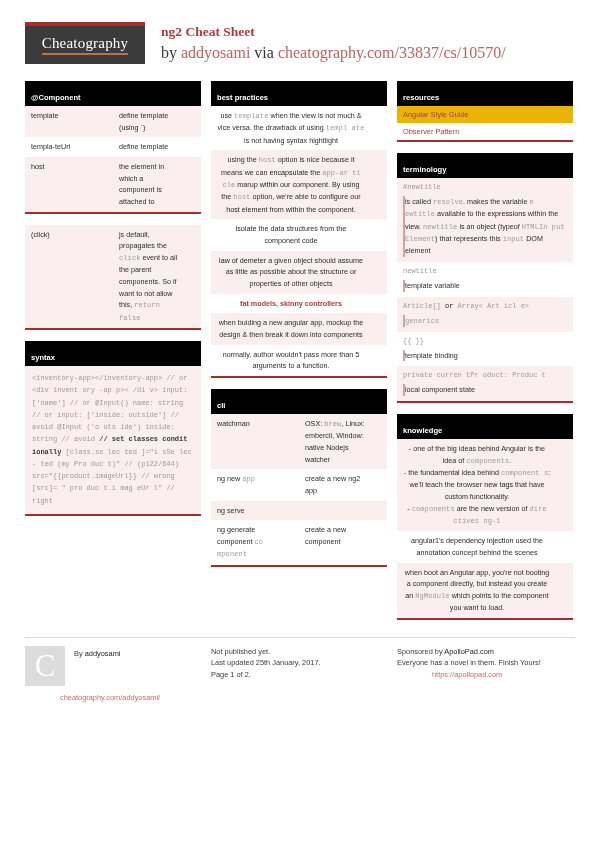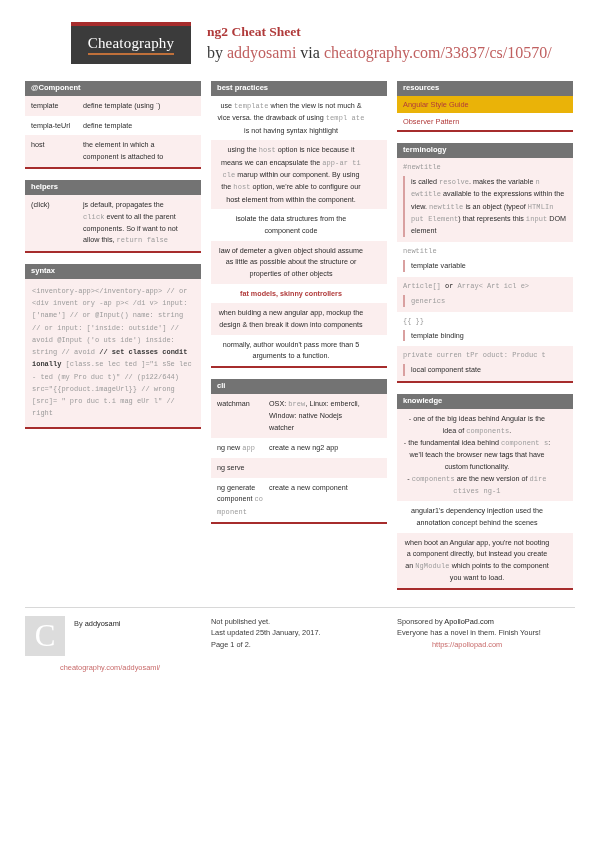--- a/index.html
+++ b/index.html
@@ -5,21 +5,21 @@
   * { box-sizing: border-box; }
   html, body {
     margin: 0; padding: 0;
     width: 600px; height: 849px;
     background: #ffffff;
     font-family: "Liberation Sans", sans-serif;
   }
   .page { position: relative; width: 600px; height: 849px; padding: 0; }
 
   
-  .header { display: flex; align-items: flex-start; padding: 22px 25px 0 25px; margin-left: 46px; }
+  .header { display: flex; align-items: flex-start; padding: 22px 25px 0 25px; }
   .logo-box {
     width: 120px; height: 42px;
     background: #3b3b3b;
     border-top: 4px solid #a62c2c;
     display: flex; align-items: center; justify-content: center;
     flex: none;
   }
   .logo-text {
     color: #ffffff;
     font-family: "Liberation Serif", serif;
@@ -52,35 +52,36 @@
     display: flex;
     gap: 10px;
     padding: 17px 25px 0 25px;
     align-items: flex-start;
   }
   .col { width: 176px; flex: none; }
 
   
   .block { margin-bottom: 11px; border-bottom: 2px solid #a62c2c; }
   .block-title {
-    background: #737373;
+    background: #000000;
     color: #ffffff;
     font-size: 7.6px;
     font-weight: bold;
-    padding: 2px 6px 4px 6px;
+    padding: 12px 6px 4px 6px;
     line-height: 1.2;
   }
   .rows { }
   .row {
     display: flex;
     font-size: 7.2px;
     line-height: 1.62;
     color: #2c2c2c;
     padding: 4px 22px 4px 6px;
     background: #ffffff;
+    gap: 36px;
   }
   .row.alt { background: #fbeeee; }
   .row .k { width: 52px; flex: none; padding-right: 5px; }
   .row .v { flex: 1; }
   .row.full { display: block; text-align: center; }
 
   
   .mono {
     font-family: "Liberation Mono", monospace;
     color: #9b9b9b;
@@ -107,21 +108,20 @@
   .termrow.white { background: #ffffff; }
   .term-key {
     font-family: "Liberation Mono", monospace;
     font-size: 7px;
     color: #9b9b9b;
     line-height: 1.7;
   }
   .term-def {
     border-left: 2px solid #d9a0a0;
     margin-top: 2px;
-    padding-left: 6px;
     font-size: 7.2px;
     line-height: 1.62;
     color: #2c2c2c;
   }
 
   
   .linkrow {
     padding: 4px 6px;
     font-size: 7.4px;
     background: #eab308;
@@ -187,21 +187,20 @@
             <div class="v">define template</div>
           </div>
           <div class="row alt">
             <div class="k">host</div>
             <div class="v">the element in which a component is attached to</div>
           </div>
         </div>
       </div>
 
       <div class="block">
-        <div class="block-title">helpers</div>
         <div class="rows">
           <div class="row alt">
             <div class="k">(click)</div>
             <div class="v">js default, propagates the <span class="mono">click</span> event to all the parent components. So if want to not allow this, <span class="mono">return false</span></div>
           </div>
         </div>
       </div>
 
       <div class="block">
         <div class="block-title">syntax</div>

